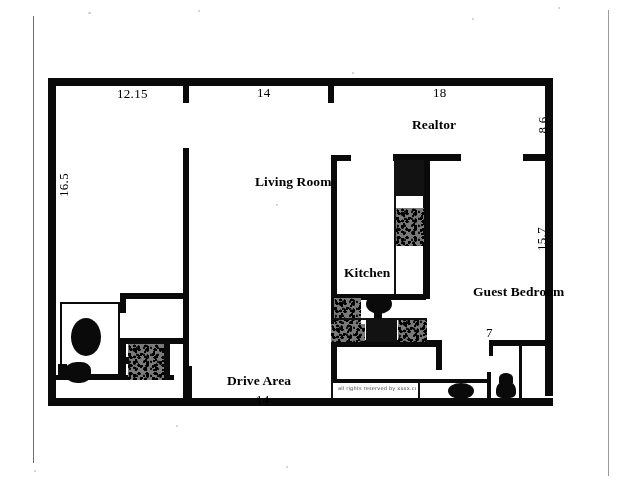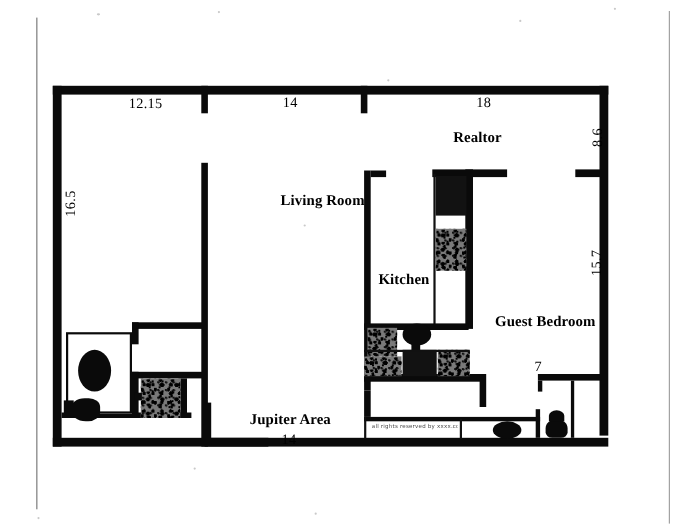--- a/index.html
+++ b/index.html
@@ -257,23 +257,23 @@
   <div class="thinwall" style="left:331px; top:318px; width:96px; height:2px;"></div>
 
   <div class="watermark" style="left:338px; top:385px; width:78px; height:8px;">all rights reserved by xxxx.com</div>
   <div class="oval" style="left:448px; top:383px; width:26px; height:16px;"></div>
 
   <div class="toilet2-bowl" style="left:496px; top:381px; width:20px; height:17px;"></div>
   <div class="toilet-tank" style="left:499px; top:373px; width:14px; height:10px; border-radius:50% 50% 0 0;"></div>
 
   <div class="room-label" style="left:222px; top:174px;margin-left:33px;">Living Room</div>
   <div class="room-label" style="left:412px; top:117px;">Realtor</div>
-  <div class="room-label" style="left:344px; top:246px;">Kitchen</div>
-  <div class="room-label" style="left:450px; top:284px;">Guest Bedroom</div>
-  <div class="room-label" style="left:227px; top:373px;">Jupiter Area</div>
+  <div class="room-label" style="left:344px; top:265px;">Kitchen</div>
+  <div class="room-label" style="left:473px; top:284px;">Guest Bedroom</div>
+  <div class="room-label" style="left:227px; top:373px;">Drive Area</div>
 
   <div class="dim" style="left:117px; top:86px;">12.15</div>
   <div class="dim" style="left:257px; top:85px;">14</div>
   <div class="dim" style="left:433px; top:85px;">18</div>
 
   <div class="dim dim-v" style="left:49px;  top:177px; width:30px; text-align:center;">16.5</div>
   <div class="dim dim-v" style="left:528px; top:117px; width:30px; text-align:center;">8.6</div>
   <div class="dim dim-v" style="left:527px; top:231px; width:30px; text-align:center;">15.7</div>
 
   <div class="dim" style="left:486px; top:325px;">7</div>

